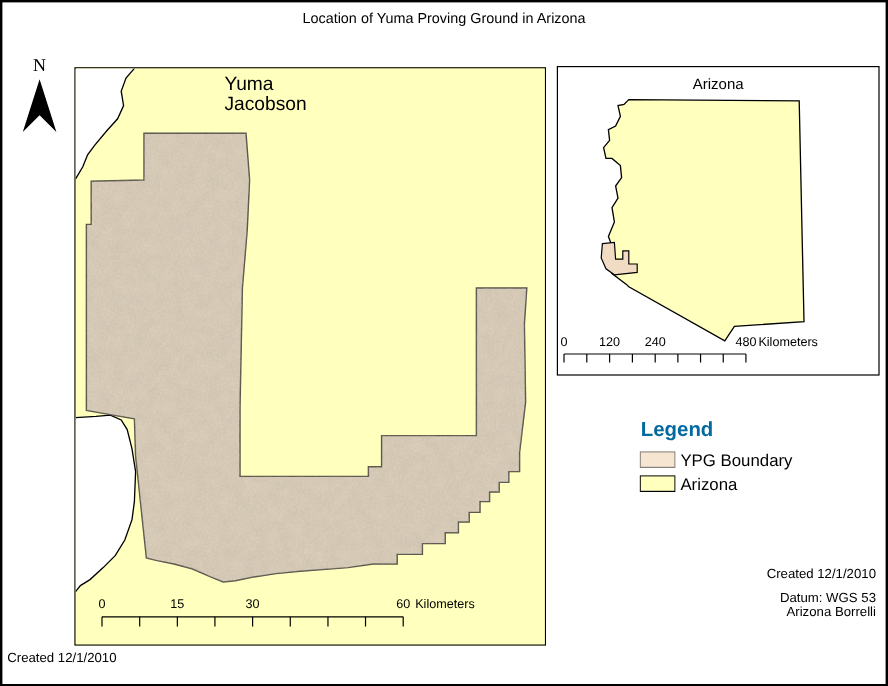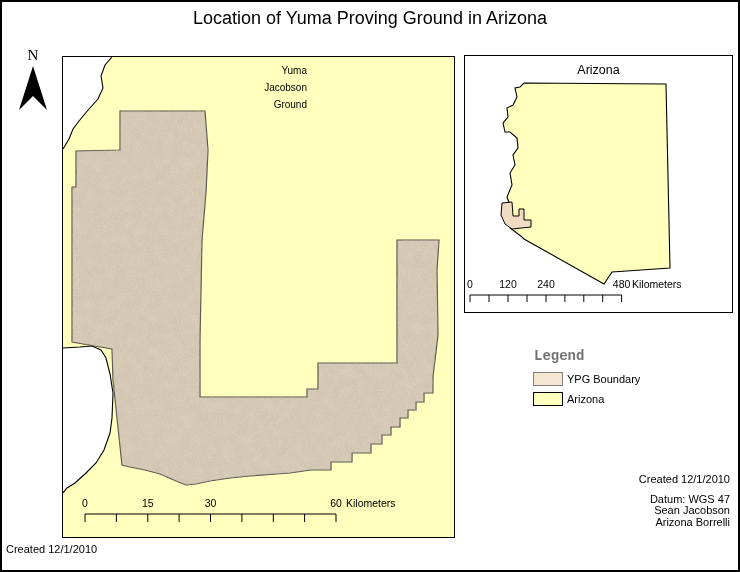--- a/index.html
+++ b/index.html
@@ -7,45 +7,45 @@
     position:relative;
     width:740px;height:572px;
     box-sizing:border-box;
     border:2px solid #000;
     background:#ffffff;
     font-family:"Liberation Sans", sans-serif;
     overflow:hidden;
   }
   .title{
     position:absolute;top:6px;left:0;width:100%;
-    text-align:center;font-size:18px;color:#000;
+    text-align:center;font-size:12px;color:#000;
   }
   .north{position:absolute;left:14px;top:45px;width:34px;text-align:center;}
   .north .n-label{font-family:"Liberation Serif", serif;font-size:15px;color:#000;display:block;}
   .north svg{display:block;margin:2px auto 0 auto;}
   .map-frame{
     position:absolute;box-sizing:border-box;border:1px solid #000;
   }
   #main-map{left:60px;top:54px;width:393px;height:482px;background:#FFFFBE;}
   #inset-map{left:462px;top:53px;width:269px;height:258px;background:#ffffff;}
   #main-map svg,#inset-map svg{position:absolute;left:0;top:0;}
   .map-label{
     position:absolute;left:124px;top:5px;width:120px;
-    text-align:right;font-size:10px;line-height:17px;color:#000;
+    text-align:left;font-size:16px;line-height:17px;color:#000;
   }
   .inset-title{
     position:absolute;left:0;top:7px;width:100%;
     text-align:center;font-size:12.5px;color:#000;
   }
   svg text{font-family:"Liberation Sans", sans-serif;font-size:10.5px;fill:#000;}
   .legend{position:absolute;left:531px;top:346px;}
-  .legend-title{font-size:14px;font-weight:bold;color:#737373;margin:0 0 8px 1px;font-family:Liberation Mono, monospace;}
+  .legend-title{font-size:17px;font-weight:bold;color:#0369a1;margin:0 0 8px 1px;}
   .legend-item{display:flex;align-items:center;margin-bottom:6px;height:14px;}
   .legend-item svg{display:block;}
-  .legend-label{font-size:11px;color:#000;margin-left:4px;}
+  .legend-label{font-size:14px;color:#000;margin-left:4px;}
   .credits{
     position:absolute;right:8px;top:472px;width:240px;
     text-align:right;font-size:11px;line-height:11.5px;color:#000;
   }
   .credits .created-line{margin-bottom:8px;}
   .footer-created{
     position:absolute;left:4px;top:541px;font-size:11px;color:#000;
   }
 </style>
 </head>
@@ -106,21 +106,20 @@
       <text x="22" y="450" text-anchor="middle">0</text>
       <text x="84.8" y="450" text-anchor="middle">15</text>
       <text x="147.5" y="450" text-anchor="middle">30</text>
       <text x="273" y="450" text-anchor="middle">60</text>
       <text x="283" y="450" text-anchor="start">Kilometers</text>
     </svg>
 
     <div class="map-label">
       <div>Yuma</div>
       <div>Jacobson</div>
-      <div>Ground</div>
     </div>
   </div>
 
   <div id="inset-map" class="map-frame">
     <div class="inset-title">Arizona</div>
     <svg width="267" height="256" viewBox="0 0 267 256">
 
       <polygon stroke="#000" stroke-width="1.1" points="59,27 201,28 205,212 147,216 139,228 59,183 57,181 45,172 42,162 45,149 42,141 47,129 45,117 50,109 48,99 53,92 52,82 45,76 40,76 38,67 43,61 42,52 48,49 52,41 50,32 55,31" fill="#FFFFBE"></polygon>
 
       <polygon stroke="#000" stroke-width="1" points="37,147 47,146 48,160 54,160 54,153 59,153 59,164 66,164 66,171 47,173 40,168 36,159" fill="#F1DCC3"></polygon>
@@ -156,20 +155,19 @@
     <div class="legend-item">
       <svg width="30" height="14">
         <rect x="0.5" y="0.5" width="29" height="13" stroke="#000000" stroke-width="1" fill="#FFFFBE"></rect>
       </svg>
       <span class="legend-label">Arizona</span>
     </div>
   </div>
 
   <div class="credits">
     <div class="created-line">Created 12/1/2010</div>
-    <div>Datum: WGS 47</div>
-    <div>Sean Jacobson</div>
+    <div>Datum: WGS 53</div>
     <div>Arizona Borrelli</div>
   </div>
 
   <div class="footer-created">Created 12/1/2010</div>
 
 </div>
 
 </body></html>

